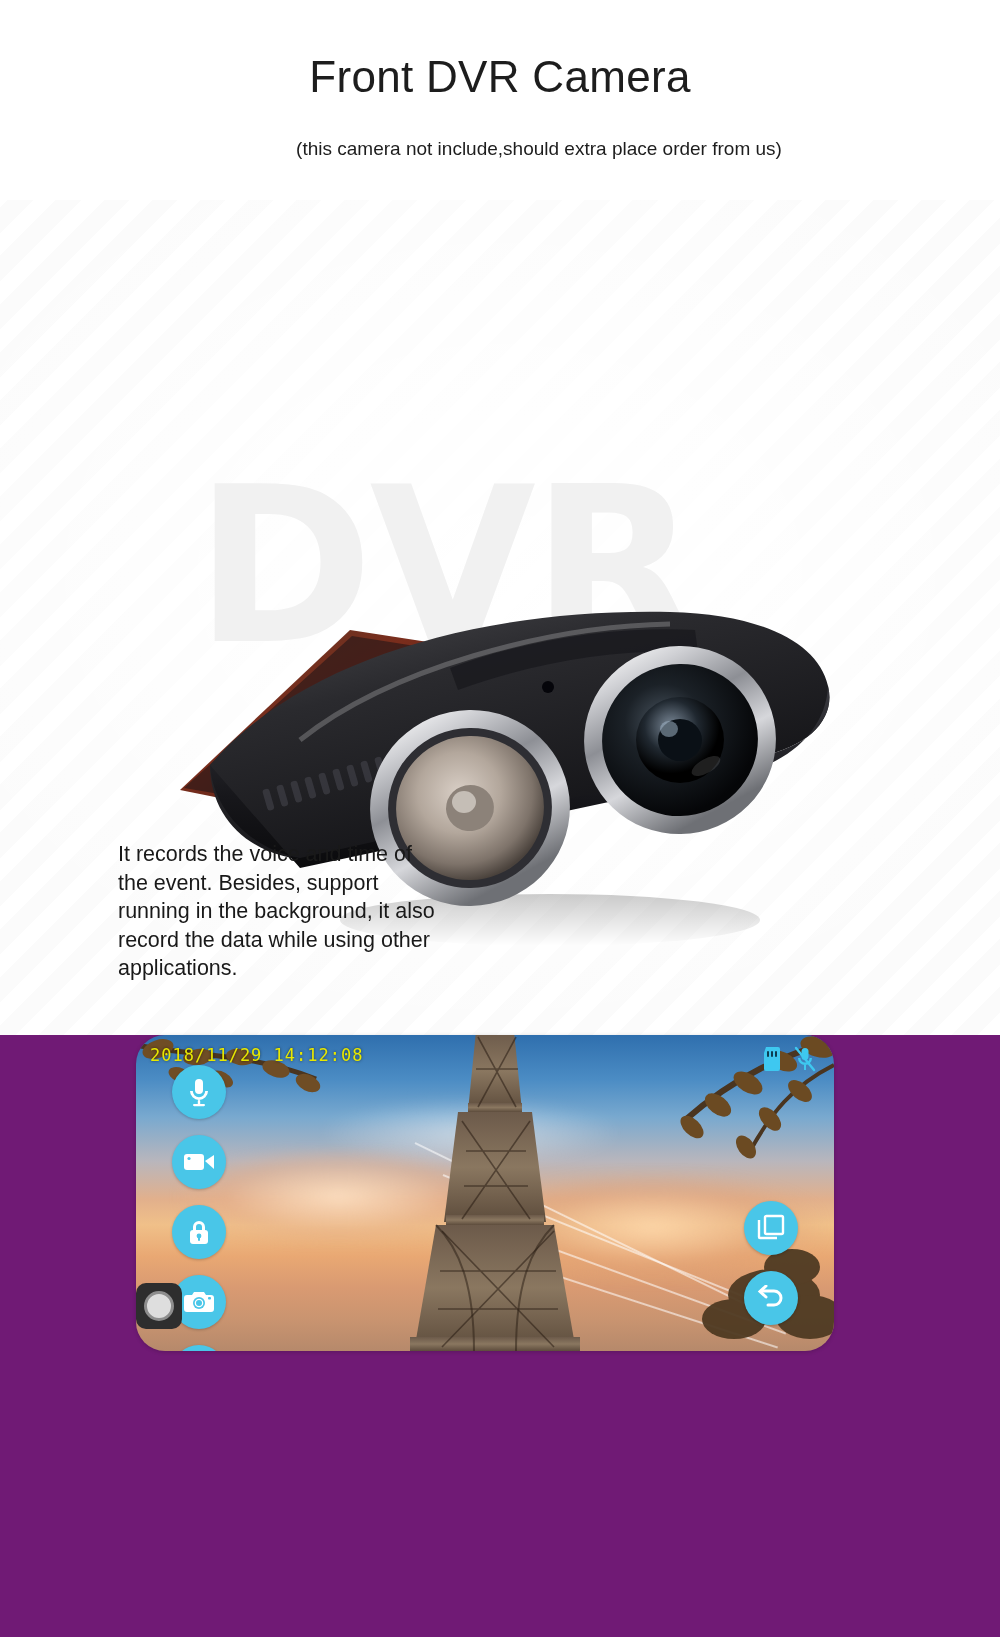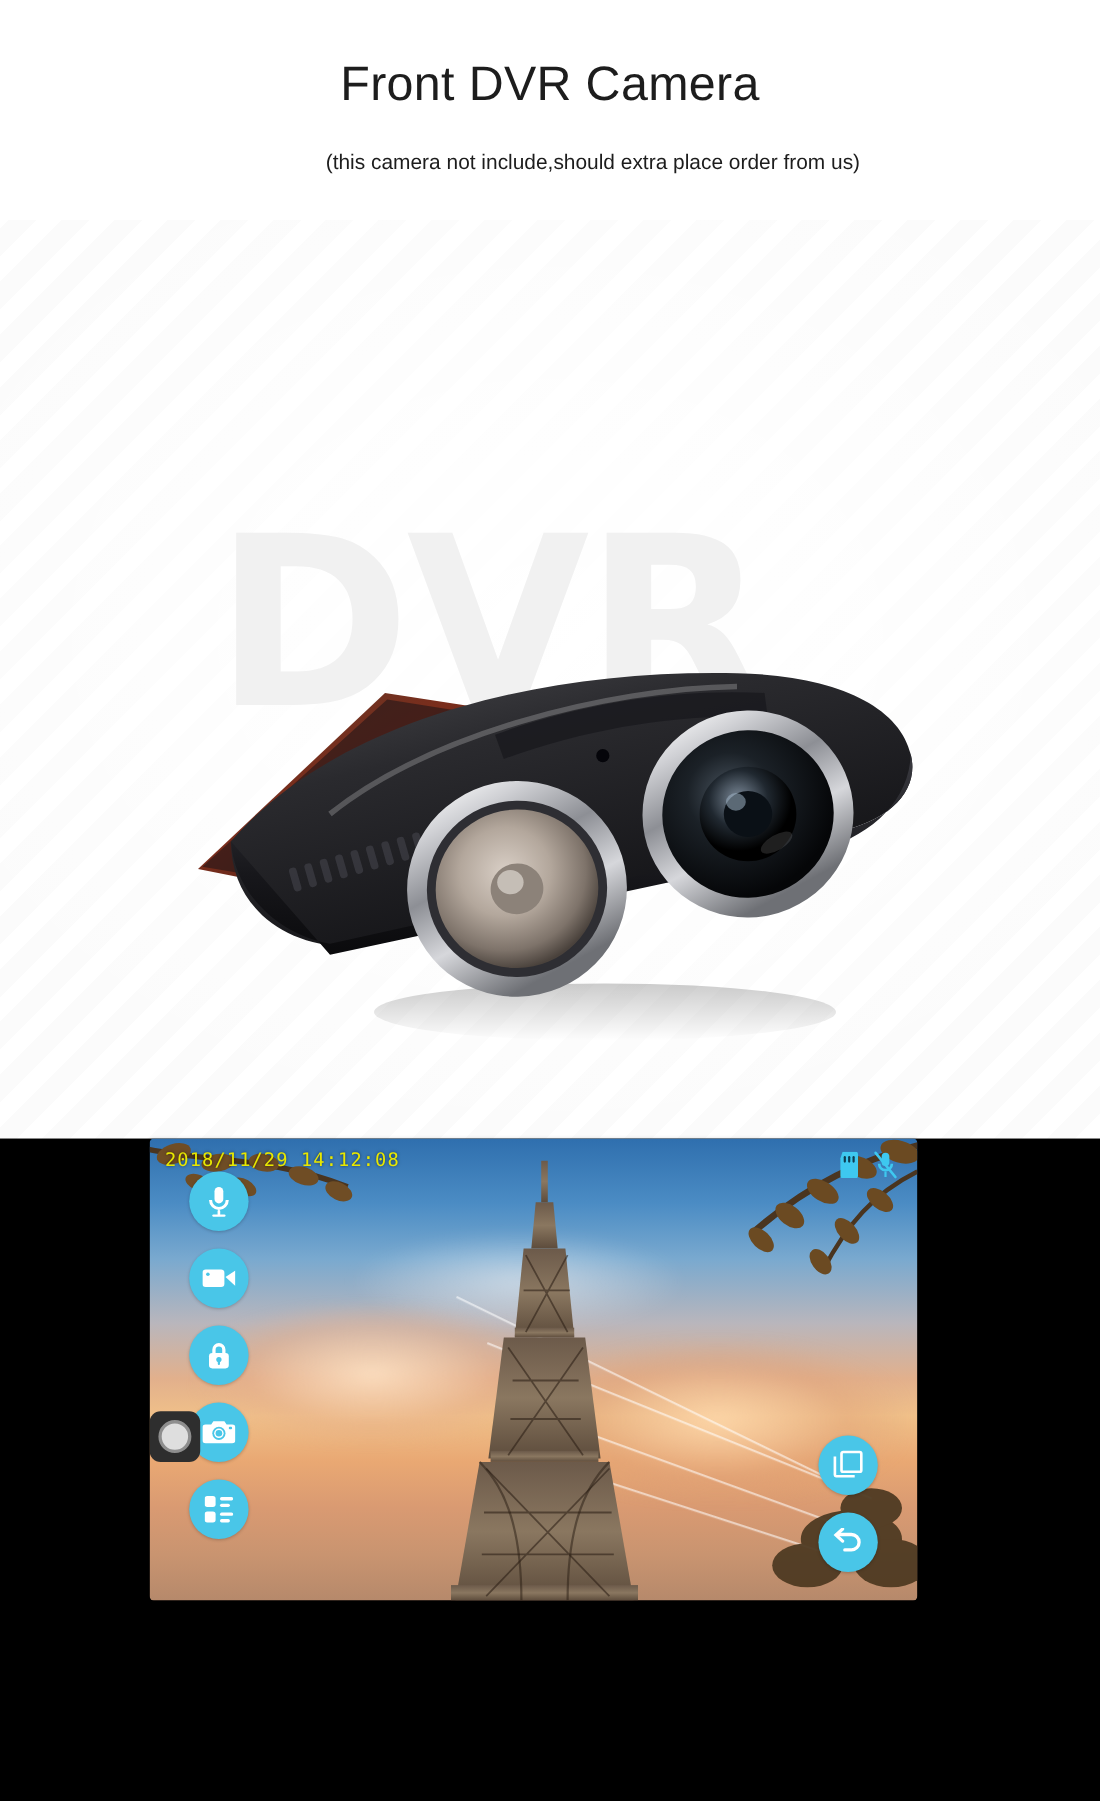--- a/index.html
+++ b/index.html
@@ -3,21 +3,21 @@
 <meta charset="utf-8">
 <style>
   * { box-sizing: border-box; margin: 0; padding: 0; }
   html, body {
     width: 1000px;
     height: 1637px;
     background: #ffffff;
     font-family: "Liberation Sans", sans-serif;
     overflow: hidden;
   }
-  .page { position: relative; width: 1000px; height: 1637px; background:#000000; }
+  .page { position: relative; width: 1000px; height: 1637px; background:#701a75; }
 
   
   .header { position: absolute; top: 0; left: 0; width: 1000px; height: 200px; background:#fff; z-index: 5;}
   .title {
     position: absolute; top: 52px; left: 0; width: 1000px;
     text-align: center; font-size: 44px; font-weight: 400; color: #1d1d1d;
     letter-spacing: 0.3px;
   }
   .subtitle {
     position: absolute; top: 138px; left: 0; width: 1000px;
@@ -49,21 +49,21 @@
 
   
   .desc {
     position: absolute; top: 640px; left: 118px; width: 320px;
     font-size: 21.5px; line-height: 28.5px; color: #191919; z-index: 4;
   }
 
   
   .video-panel {
     position: absolute; top: 1035px; left: 136px;
-    width: 698px; height: 420px; border-radius: 4px; overflow: hidden;
+    width: 698px; height: 316px; border-radius: 29px; overflow: hidden;
     box-shadow: 0 1px 4px rgba(0,0,0,0.18);
   }
   .sky { position:absolute; inset:0;
     background:
       linear-gradient(to bottom,
         #2f6fae 0%, #4b8cc4 14%, #79a9cf 26%,
         #b9b6bc 40%, #e2b08c 52%, #f0c089 60%,
         #e9a873 70%, #d99a72 80%, #c99470 90%, #b6896b 100%);
   }
   .cloudA { position:absolute; left:6%; top:36%; width:46%; height:30%;
@@ -207,20 +207,21 @@
         <ellipse cx="530" cy="150" rx="78" ry="76" fill="url(#lensG)" transform="rotate(-12 530 150)"></ellipse>
         <ellipse cx="530" cy="150" rx="44" ry="43" fill="url(#lensGlass)"></ellipse>
         <ellipse cx="530" cy="150" rx="22" ry="21" fill="#0a1016"></ellipse>
         <ellipse cx="519" cy="139" rx="9" ry="8" fill="#9fb3c4" opacity="0.55"></ellipse>
         <ellipse cx="556" cy="176" rx="16" ry="7" fill="#ffffff" opacity="0.12" transform="rotate(-30 556 176)"></ellipse>
 
         <path d="M150 150 C240 78, 400 36, 520 34" stroke="rgba(255,255,255,0.22)" stroke-width="5" fill="none"></path>
       </svg>
     </div>
 
+    <div class="desc">It records the voice and time of the event. Besides, support running in the background, it also record the data while using other applications.</div>
 
   </div>
 
   <div class="video-panel">
     <div class="sky"></div>
     <div class="cloudC"></div>
     <div class="cloudA"></div>
     <div class="cloudB"></div>
 
     <div class="trail" style="left:40%; top:34%; width:58%; transform:rotate(26deg);"></div>

